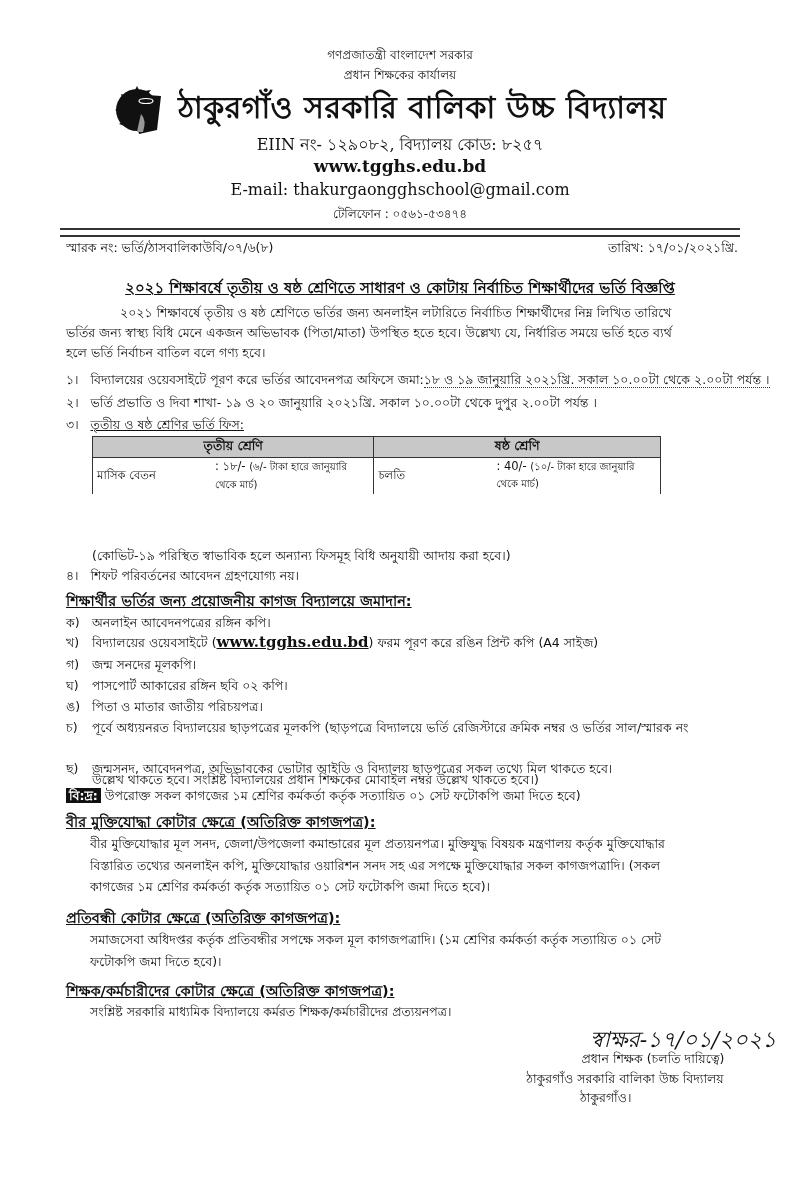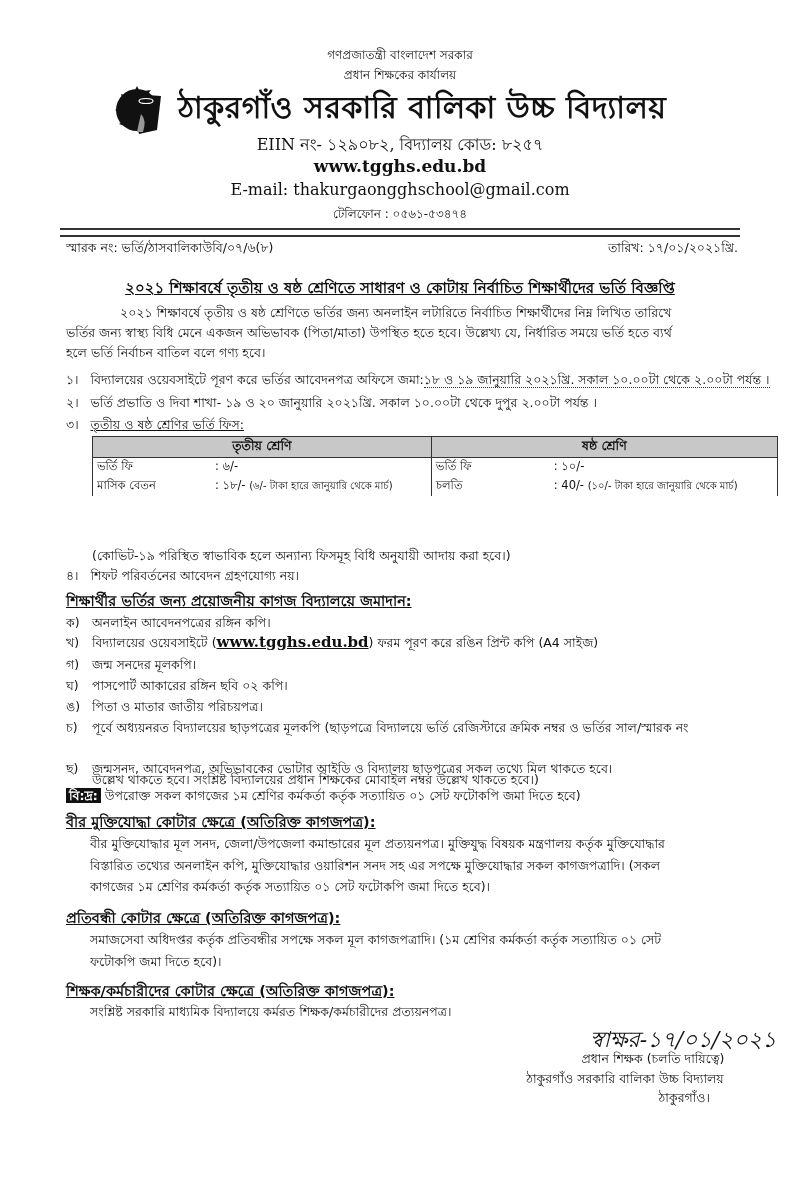--- a/index.html
+++ b/index.html
@@ -8,21 +8,21 @@
   .abs { position:absolute; }
   .center { text-align:center; left:0; width:800px; }
   .hdr-small { font-size:12px; }
   .school-title { font-size:30px; font-weight:bold; letter-spacing:0.5px; }
   .serif { font-family:"DejaVu Serif", serif; }
   .rule { left:60px; width:680px; height:5px; border-top:2px solid #333; border-bottom:2px solid #333; }
   .t13 { font-size:12.5px; line-height:20px; }
   .heading { font-size:15px; font-weight:bold; text-decoration:underline; }
   .sec-head { font-size:14.5px; font-weight:bold; text-decoration:underline; }
   .dotted { border-bottom:1.5px dotted #333; }
-  table.fees { border-collapse:collapse; font-size:11.5px; position:absolute; left:92px; top:436px; width:686px; }
+  table.fees { border-collapse:collapse; font-size:11.5px; position:absolute; left:92px; top:436px; width:569px; }
   table.fees td { padding:0 4px; height:16px; }
   table.fees .th { background:#c8c8c8; text-align:center; font-weight:bold; font-size:12.5px; height:18px; border:1px solid #333; }
   .total td { border-top:1px solid #333; border-bottom:1px solid #333; }
   .lbl { width:110px; }
   .note-small { font-size:10px; }
   .badge { background:#111; color:#fff; padding:0 3px; font-weight:bold; }
   .list-item { left:66px; width:680px; font-size:12.5px; line-height:19px; }
   .list-item .mk { display:inline-block; width:26px; }
   .sig { font-family:"DejaVu Serif", serif; font-style:italic; font-size:22px; }
 </style>
@@ -77,26 +77,20 @@
   <span style="text-decoration:underline;">তৃতীয় ও ষষ্ঠ শ্রেণির ভর্তি ফিস:</span>
 </div>
 
 <table class="fees">
   <tbody>
       <tr>
     <td class="th" colspan="2">তৃতীয় শ্রেণি</td>
     <td class="th" colspan="2">ষষ্ঠ শ্রেণি</td>
   </tr>
   <tr>
-    <td class="lbl" style="border-left:1px solid #333;">ভর্তি ফি</td>
-    <td style="border-right:1px solid #333;"><span>: ৬/-</span></td>
-    <td class="lbl">ভর্তি ফি</td>
-    <td style="border-right:1px solid #333;"><span>: ১০/-</span></td>
-  </tr>
-  <tr>
     <td class="lbl" style="border-left:1px solid #333;">মাসিক বেতন</td>
     <td style="border-right:1px solid #333;"><span>: ১৮/-</span> <span class="note-small">(৬/- টাকা হারে জানুয়ারি থেকে মার্চ)</span></td>
     <td class="lbl">চলতি</td>
     <td style="border-right:1px solid #333;"><span>: 40/-</span> <span class="note-small">(১০/- টাকা হারে জানুয়ারি থেকে মার্চ)</span></td>
   </tr>
 </tbody>
   </table>
 
 <div class="abs t13" style="left:92px; top:546px;">(কোভিট-১৯ পরিস্থিত স্বাভাবিক হলে অন্যান্য ফিসমূহ বিধি অনুযায়ী আদায় করা হবে।)</div>
 <div class="abs t13" style="left:66px; top:566px;">
@@ -128,13 +122,13 @@
 <div class="abs sec-head" style="left:66px; top:907px;">প্রতিবন্ধী কোটার ক্ষেত্রে (অতিরিক্ত কাগজপত্র):</div>
 <div class="abs t13" style="left:90px; top:930px;">সমাজসেবা অধিদপ্তর কর্তৃক প্রতিবন্ধীর সপক্ষে সকল মূল কাগজপত্রাদি। (১ম শ্রেণির কর্মকর্তা কর্তৃক সত্যায়িত ০১ সেট</div>
 <div class="abs t13" style="left:90px; top:952px;">ফটোকপি জমা দিতে হবে)।</div>
 
 <div class="abs sec-head" style="left:66px; top:980px;">শিক্ষক/কর্মচারীদের কোটার ক্ষেত্রে (অতিরিক্ত কাগজপত্র):</div>
 <div class="abs t13" style="left:90px; top:1002px;">সংশ্লিষ্ট সরকারি মাধ্যমিক বিদ্যালয়ে কর্মরত শিক্ষক/কর্মচারীদের প্রত্যয়নপত্র।</div>
 
 <div class="abs sig" style="left:590px; top:1022px;">স্বাক্ষর-১৭/০১/২০২১</div>
 <div class="abs t13" style="left:553px; width:200px; text-align:center; top:1049px;">প্রধান শিক্ষক (চলতি দায়িত্বে)</div>
 <div class="abs t13" style="left:500px; width:250px; text-align:center; top:1069px;">ঠাকুরগাঁও সরকারি বালিকা উচ্চ বিদ্যালয়</div>
-<div class="abs t13" style="left:580px; width:130px; text-align:right; top:1088px;">ঠাকুরগাঁও।</div>
+<div class="abs t13" style="left:580px; width:130px; text-align:left; top:1088px;">ঠাকুরগাঁও।</div>
 
 </body></html>

